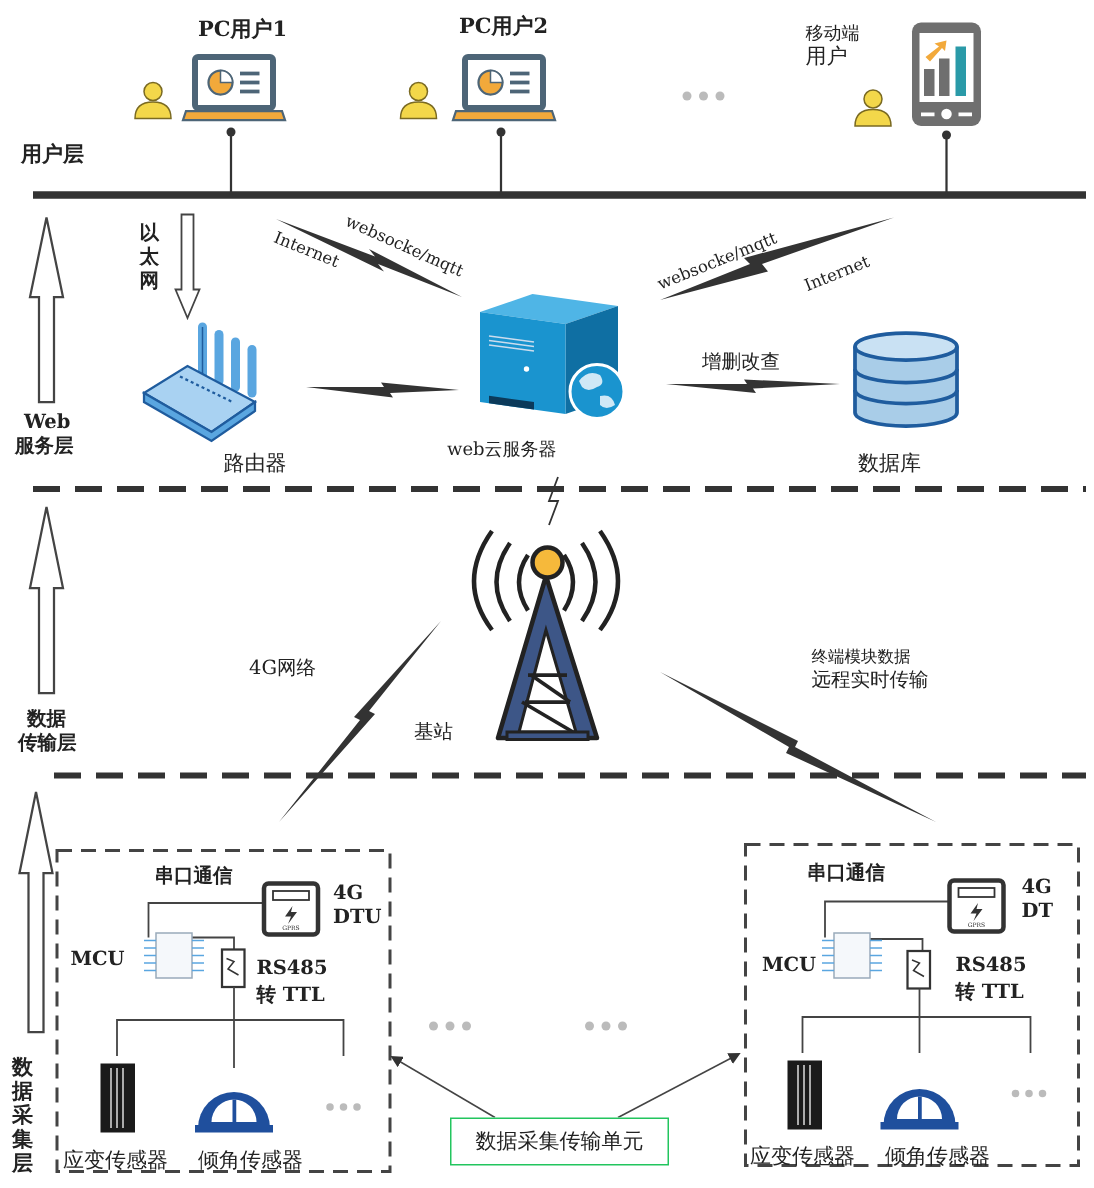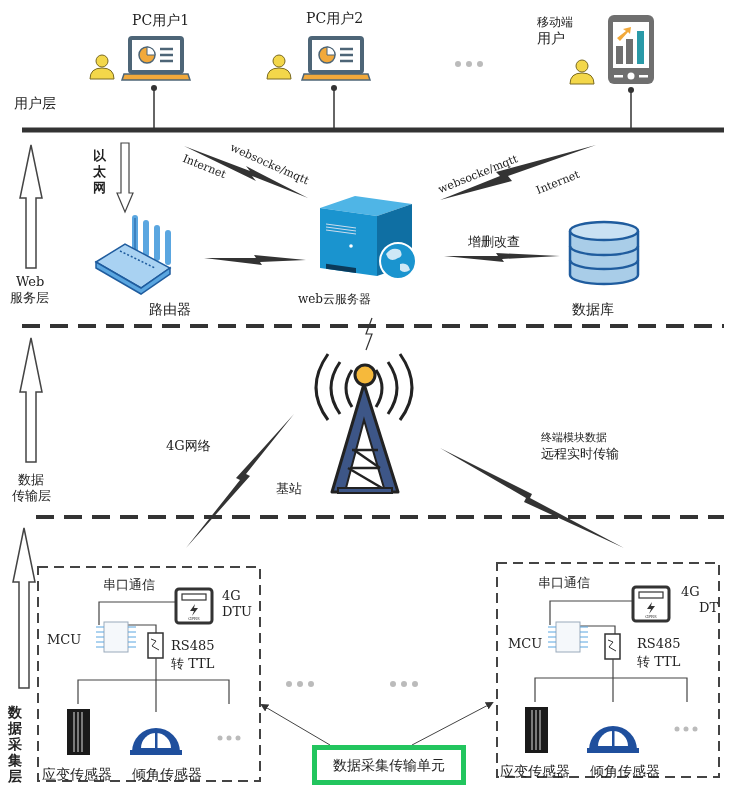--- a/index.html
+++ b/index.html
@@ -1,23 +1,23 @@
 <!DOCTYPE html>
 <html><head>
 <meta charset="utf-8">
 <style>
   html, body { margin:0; padding:0; background:#ffffff; }
   body { width:729px; height:792px; position:relative; overflow:hidden;
          font-family:"DejaVu Serif","Liberation Serif",serif; color:#222; }
   .abs { position:absolute; }
   .lbl { position:absolute; font-size:13px; line-height:16px; color:#222; white-space:nowrap; }
-  .lbl.bold { font-weight:normal; }
+  .lbl.bold { font-weight:bold; }
   svg.layer { position:absolute; left:0; top:0; }
-  .unit-label { position:absolute; left:312px; top:745px; width:144px; height:30px;
-       border:5px solid #22c55e; background:#fff; font-size:14px; line-height:30px; text-align:center; }
+  .unit-label { position:absolute; left:300px; top:745px; width:144px; height:30px;
+       border:1px solid #22c55e; background:#fff; font-size:14px; line-height:30px; text-align:center; }
 </style>
 </head>
 <body>
 
 <svg class="layer" width="729" height="792" viewBox="0 0 729 792">
   <defs>
     <marker id="arrowhead" markerWidth="8" markerHeight="8" refX="6" refY="4" orient="auto">
       <path d="M0,0 L8,4 L0,8 z" fill="#333"></path>
     </marker>
   </defs>
@@ -308,20 +308,20 @@
 <div class="lbl bold" style="left:222px;top:588px;">4G</div>
 <div class="lbl bold" style="left:222px;top:604px;">DTU</div>
 <div class="lbl bold" style="left:47px;top:632px;">MCU</div>
 <div class="lbl bold" style="left:171px;top:638px;">RS485</div>
 <div class="lbl bold" style="left:171px;top:656px;">转 TTL</div>
 <div class="lbl" style="left:42px;top:766px;font-size:14px;">应变传感器</div>
 <div class="lbl" style="left:132px;top:766px;font-size:14px;">倾角传感器</div>
 
 <div class="lbl bold" style="left:538px;top:575px;font-size:13px;">串口通信</div>
 <div class="lbl bold" style="left:681px;top:584px;">4G</div>
-<div class="lbl bold" style="left:699px;top:600px;text-align:center;">DT</div>
+<div class="lbl bold" style="left:681px;top:600px;text-align:center;">DT</div>
 <div class="lbl bold" style="left:508px;top:636px;">MCU</div>
 <div class="lbl bold" style="left:637px;top:636px;">RS485</div>
 <div class="lbl bold" style="left:637px;top:654px;">转 TTL</div>
 <div class="lbl" style="left:500px;top:763px;font-size:14px;">应变传感器</div>
 <div class="lbl" style="left:590px;top:763px;font-size:14px;">倾角传感器</div>
 
 <div class="unit-label">数据采集传输单元</div>
 
 </body></html>

